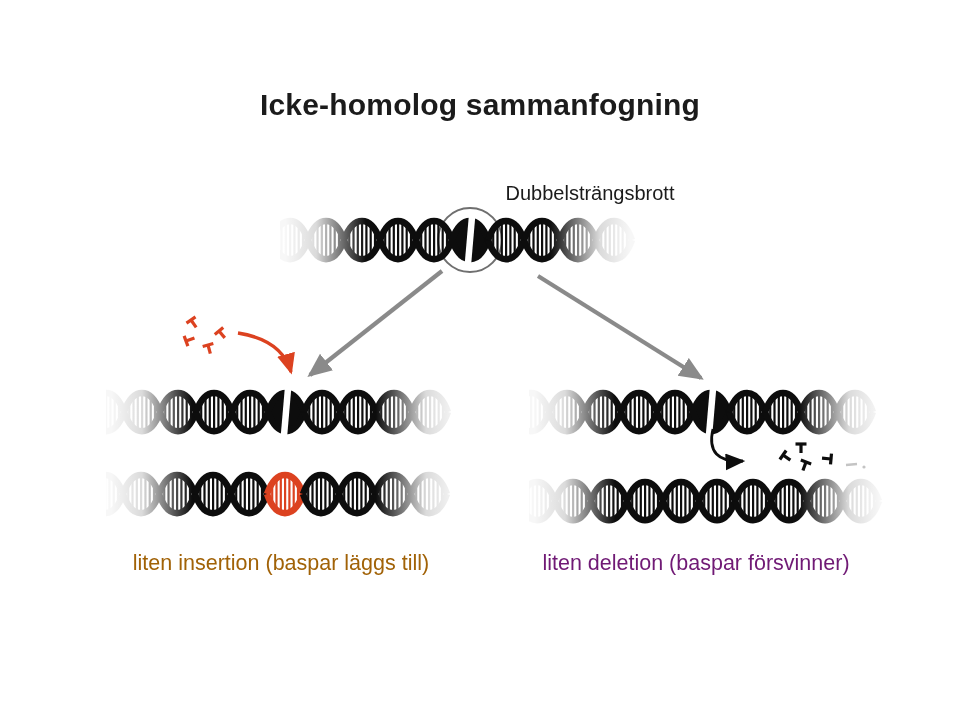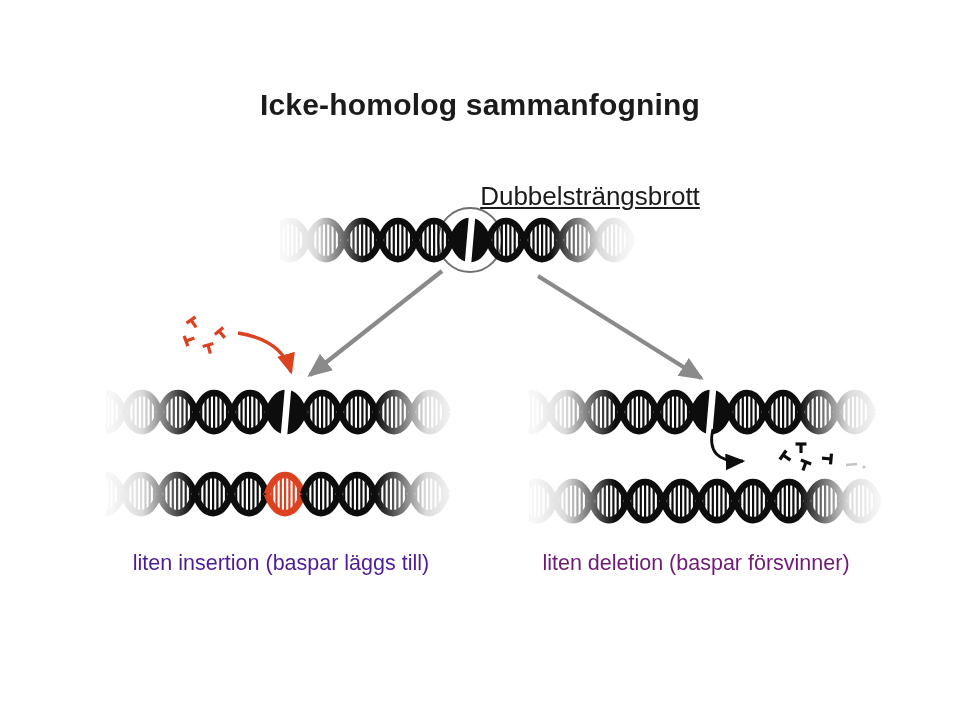--- a/index.html
+++ b/index.html
@@ -1,21 +1,21 @@
 <!DOCTYPE html>
 <html><head>
 <meta charset="utf-8">
 <style>
   html,body{margin:0;padding:0;background:#fff;}
   body{width:960px;height:712px;position:relative;overflow:hidden;
        font-family:"Liberation Sans","DejaVu Sans",sans-serif;}
   .txt{position:absolute;text-align:center;color:#1b1b1b;line-height:1.15;}
   #title{left:0;top:88px;width:960px;font-size:30px;font-weight:700;letter-spacing:0.2px;}
-  #break-label{left:430px;top:182px;width:320px;font-size:26px;text-decoration:underline;}
-  #insertion-caption{left:100px;top:551px;width:362px;font-size:21.5px;color:#4c1d95;}
+  #break-label{left:430px;top:182px;width:320px;font-size:20px;}
+  #insertion-caption{left:100px;top:551px;width:362px;font-size:21.5px;color:#a16207;}
   #deletion-caption{left:515px;top:551px;width:362px;font-size:21.5px;color:#701a75;}
   .helix{position:absolute;z-index:1;color:#0d0d0d;}
   .red-tile{color:#dc4220;}
   .fade{position:absolute;z-index:3;pointer-events:none;}
   .fadeL{background:linear-gradient(to right,rgba(255,255,255,0.97) 6%,rgba(255,255,255,0.85) 42%,rgba(255,255,255,0) 100%);}
   .fadeR{background:linear-gradient(to left ,rgba(255,255,255,0.97) 6%,rgba(255,255,255,0.85) 42%,rgba(255,255,255,0) 100%);}
   #overlay{position:absolute;left:0;top:0;z-index:4;pointer-events:none;}
   .textlayer{z-index:5;}
 </style>
 </head>

